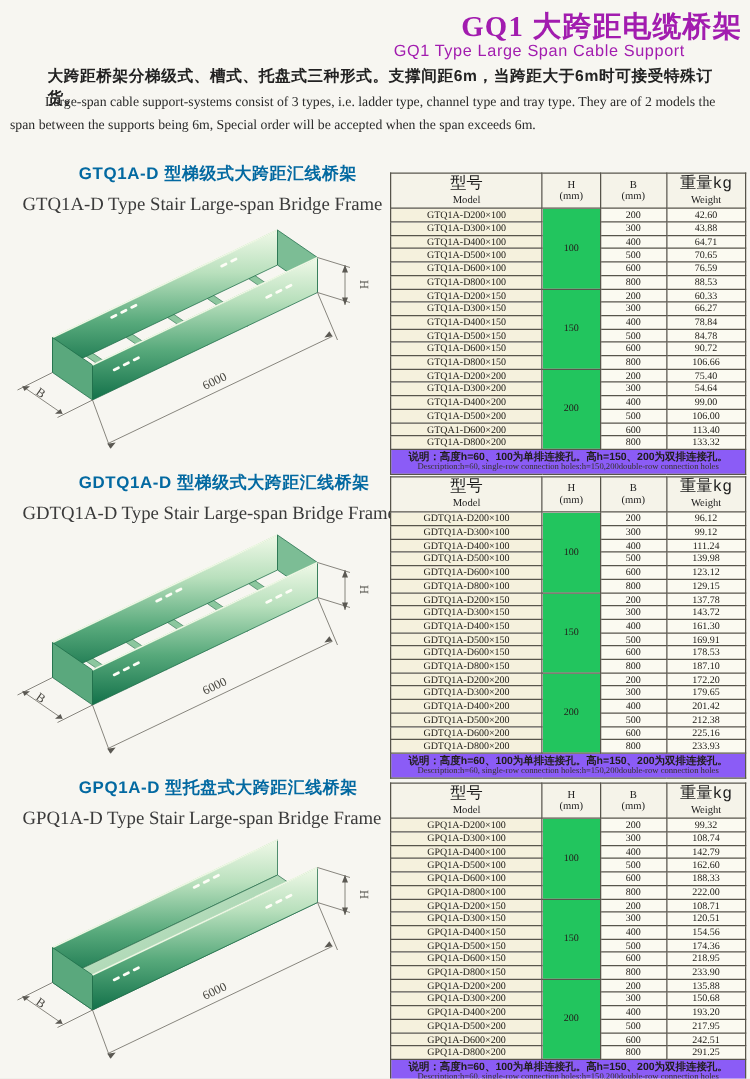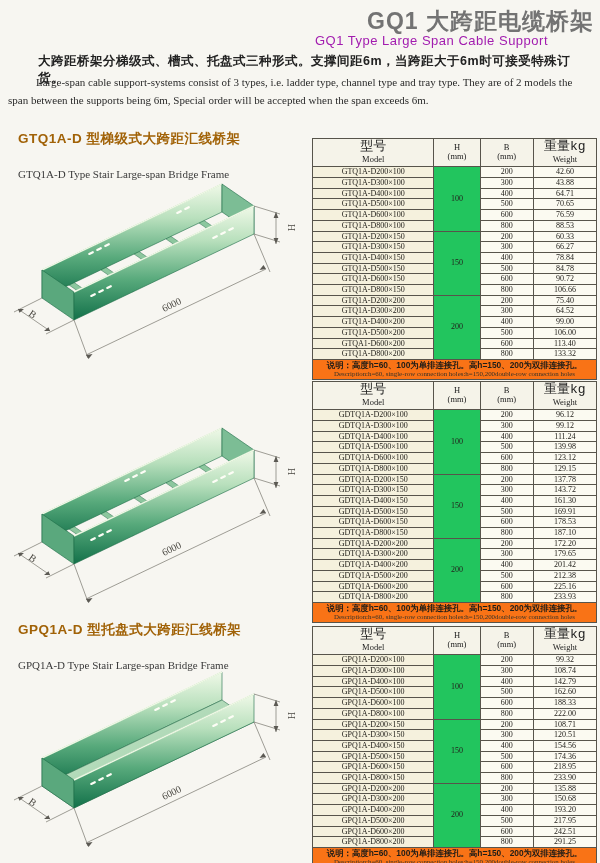--- a/index.html
+++ b/index.html
@@ -1,52 +1,52 @@
 <!DOCTYPE html>
 <html><head>
 <meta charset="utf-8">
 <style>
   html,body{margin:0;padding:0;background:#e9e8e4;}
   #page{position:relative;width:600px;height:863px;margin:0 auto;background:#f7f6f1;
         font-family:"Liberation Sans",sans-serif;color:#1c1c1c;overflow:hidden;}
 
   
   .title-zh{position:absolute;top:6px;right:6px;font-size:23px;font-weight:bold;
-            letter-spacing:1px;color:#737373;}
+            letter-spacing:1px;color:#a21caf;font-family:Liberation Serif, serif;}
   .title-en{position:absolute;top:33px;right:52px;font-size:13px;color:#a21caf;
             letter-spacing:.5px;}
   .intro-zh{position:absolute;top:53px;left:38px;right:6px;font-size:12.5px;
             font-weight:bold;color:#222;letter-spacing:.5px;}
   .intro-en{position:absolute;top:74px;left:8px;right:8px;font-size:11px;
             font-family:"Liberation Serif",serif;color:#2b2b2b;line-height:1.6;
             text-indent:28px;}
 
   
   .sec{position:absolute;left:18px;}
-  .sec-zh{font-size:13.5px;font-weight:bold;color:#a16207;letter-spacing:.5px;}
-  .sec-en{font-size:11px;color:#3a3a3a;font-family:"Liberation Serif",serif;margin-top:20px;}
+  .sec-zh{font-size:13.5px;font-weight:bold;color:#0369a1;letter-spacing:.5px;margin-left:45px;}
+  .sec-en{font-size:15px;color:#3a3a3a;font-family:"Liberation Serif",serif;margin-top:8px;}
 
   
   .diag{position:absolute;left:4px;width:302px;height:212px;}
 
   
   .tblwrap{position:absolute;left:312px;width:286px;}
   table.spec{border-collapse:collapse;width:285px;table-layout:fixed;
              background:#fcfbf4;border:1.5px solid #44423a;}
   table.spec th,table.spec td{border:0.7px solid #57544b;text-align:center;padding:0;
              font-family:"Liberation Serif",serif;overflow:hidden;white-space:nowrap;}
   table.spec thead th{background:#f5f3e9;font-weight:normal;padding:1px 0 2px 0;}
   .hd-zh{font-size:13px;display:block;line-height:1.15;font-family:Liberation Mono, monospace;}
   .hd-en{font-size:8.5px;display:block;line-height:1.1;}
   table.spec td{font-size:8px;height:9.7px;line-height:9.7px;color:#23211c;}
   td.c-model{background:#f5f1dd;}
   td.c-h{background:#22c55e;font-size:8.5px;}
   td.c-b,td.c-w{background:#fbfaf1;}
   tr.group-start td{border-top-width:1.3px;}
-  td.note-cell{text-align:left;padding:1px 3px 2px 3px;background:#f97316;height:auto;
+  td.note-cell{text-align:left;padding:1px 3px 2px 3px;background:#8b5cf6;height:auto;
                line-height:normal;white-space:normal;}
   .note-zh{font-size:8.4px;font-weight:bold;font-family:"Liberation Sans",sans-serif;
            color:#1f1d18;display:block;line-height:1.25;}
   .note-en{font-size:6.9px;font-family:"Liberation Serif",serif;color:#35322a;
            display:block;line-height:1.2;}
 </style>
 </head>
 <body>
 
 <div id="page">
@@ -226,21 +226,21 @@
           </tr>
           <tr class="group-start">
             <td class="c-model">GTQ1A-D200×200</td>
             <td class="c-h" rowspan="6">200</td>
             <td class="c-b">200</td>
             <td class="c-w">75.40</td>
           </tr>
           <tr>
             <td class="c-model">GTQ1A-D300×200</td>
             <td class="c-b">300</td>
-            <td class="c-w">64.52</td>
+            <td class="c-w">54.64</td>
           </tr>
           <tr>
             <td class="c-model">GTQ1A-D400×200</td>
             <td class="c-b">400</td>
             <td class="c-w">99.00</td>
           </tr>
           <tr>
             <td class="c-model">GTQ1A-D500×200</td>
             <td class="c-b">500</td>
             <td class="c-w">106.00</td>
@@ -260,20 +260,24 @@
         <tr>
           <td class="note-cell" colspan="4">
             <span class="note-zh">说明：高度h=60、100为单排连接孔。高h=150、200为双排连接孔。</span>
             <span class="note-en">Description:h=60, single-row connection holes:h=150,200double-row connection holes</span>
           </td>
         </tr>
       </tfoot>
     </table>
   </div>
 
+  <div class="sec" style="top:377px">
+    <div class="sec-zh">GDTQ1A-D 型梯级式大跨距汇线桥架</div>
+    <div class="sec-en">GDTQ1A-D Type Stair Large-span Bridge Frame</div>
+  </div>
 
   <svg class="diag" style="top:406px" viewBox="0 0 302 212">
     <defs>
       <linearGradient id="g2" x1="0" y1="0" x2="0" y2="1">
         <stop offset="0" stop-color="#f0f9e8"></stop>
           <stop offset="0.3" stop-color="#b9e0bd"></stop>
         <stop offset="0.65" stop-color="#57a97b"></stop>
           <stop offset="1" stop-color="#13714a"></stop>
       </linearGradient>
     </defs>

